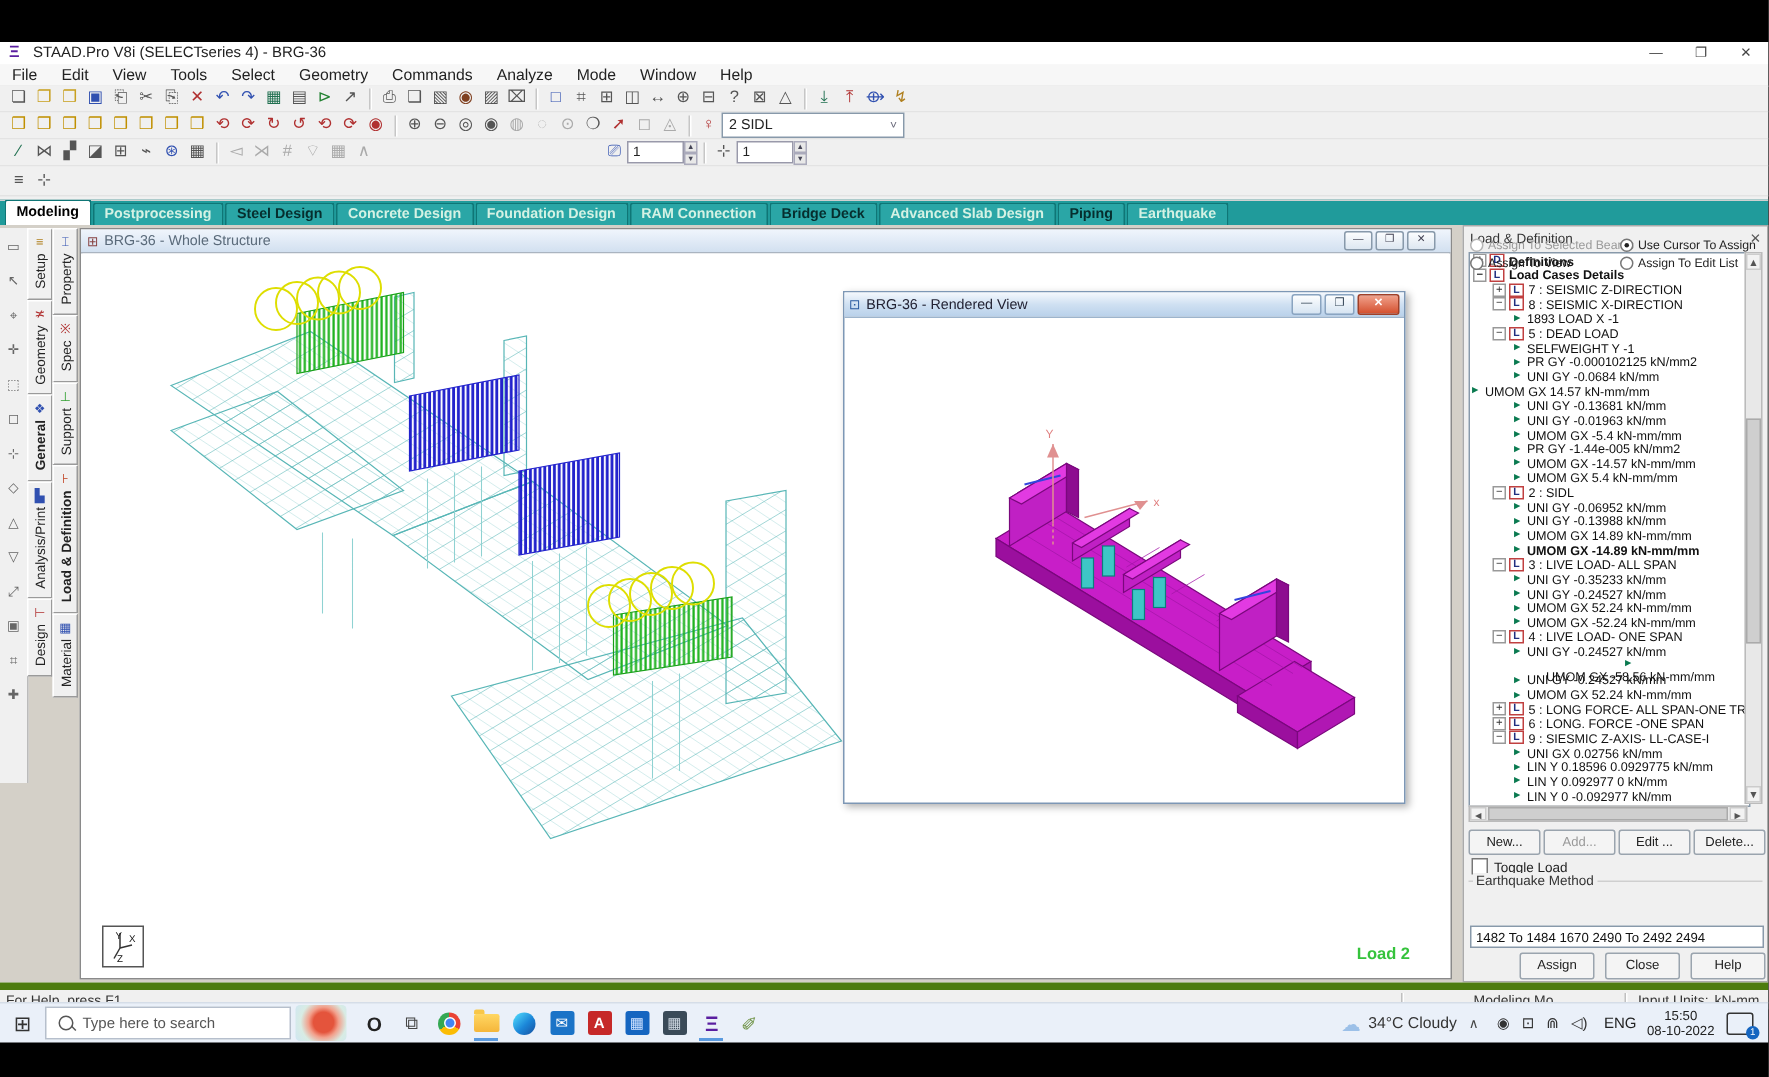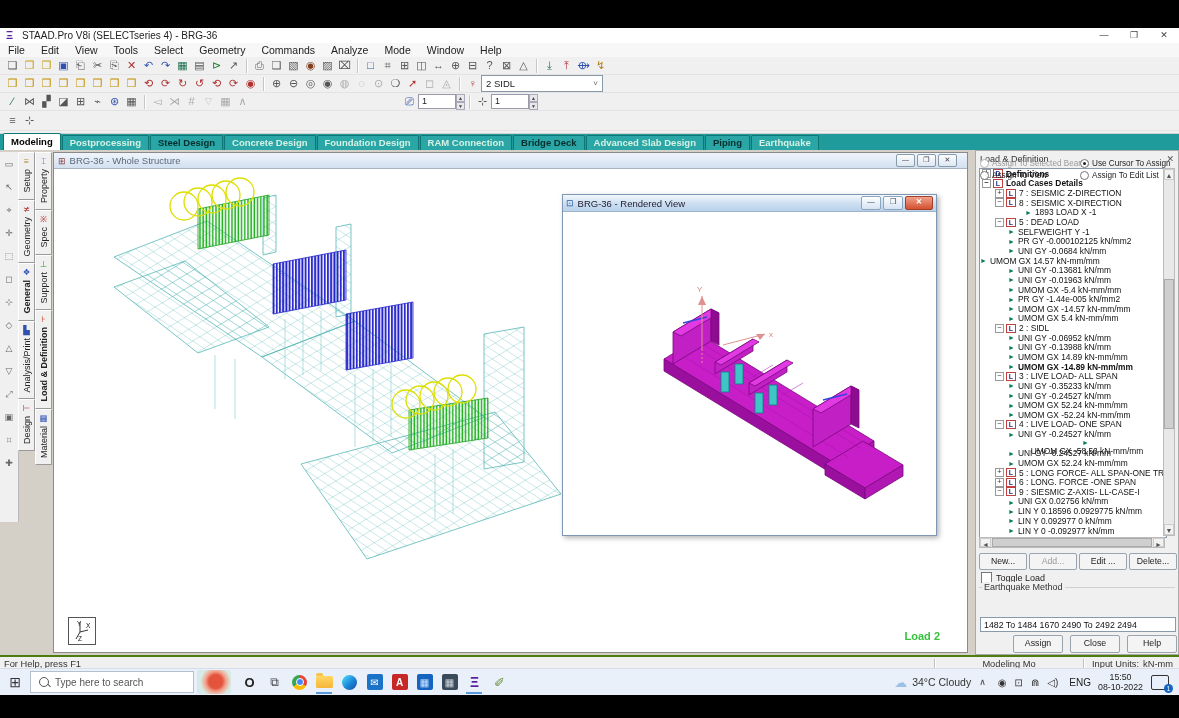--- a/index.html
+++ b/index.html
@@ -106,21 +106,21 @@
   .rdot{width:9px;height:9px;box-sizing:border-box;border:1px solid #777;border-radius:50%;background:#fff;margin-right:3px;flex:none;position:relative;}
   .rdot.on::after{content:"";position:absolute;left:2px;top:2px;width:3px;height:3px;border-radius:50%;background:#222;}
   .rdot.dis{border-color:#b5b5b5;}
   #rp-editlist{position:absolute;left:4px;top:466px;width:188px;height:13px;background:#fff;border:1px solid #8899aa;
     font-size:8.8px;color:#111;font-family:"Liberation Sans",sans-serif;padding:0 3px;}
   #rp-bottom{position:absolute;left:3px;top:484px;width:198px;display:flex;justify-content:flex-end;gap:7px;}
   .rbtn2{width:48px;height:16px;background:#f4f4f4;border:1px solid #9aa4ae;border-radius:2px;
     font-size:8.8px;line-height:15px;text-align:center;color:#222;}
   
   #statusbar{position:absolute;left:0;top:627px;width:1179px;height:13px;background:#f0f0f0;
-    display:flex;align-items:center;font-size:9.3px;color:#333;border-top:2px solid #4d7c0f;}
+    display:flex;align-items:center;font-size:9.3px;color:#333;border-top:5px solid #4d7c0f;}
   .sb-sep{width:1px;height:10px;background:#c0c0c0;box-shadow:1px 0 0 #fff;}
   
   #taskbar{position:absolute;left:0;top:668px;width:1179px;height:26px;background:#eaf0f9;
     display:flex;align-items:center;border-top:1px solid #d5dde8;}
   #start{width:30px;text-align:center;font-size:14px;color:#333;}
   #searchbox{width:162px;height:20px;background:#fff;border:1px solid #b6bfcc;display:flex;align-items:center;
     font-size:10px;color:#555;}
   .mag{width:8px;height:8px;border:1.4px solid #555;border-radius:50%;margin:0 6px 0 8px;position:relative;flex:none;}
   .mag::after{content:"";position:absolute;left:7px;top:7px;width:4px;height:1.4px;background:#555;transform:rotate(45deg);}
   #octopus{width:34px;height:24px;margin-left:3px;border-radius:3px;
@@ -518,21 +518,21 @@
             <div class="trow" style="padding-left: 15px;">
               <span class="texp">+</span>
               <span class="tbox">L</span>
               <span class="tlab">7 : SEISMIC Z-DIRECTION</span>
             </div>
             <div class="trow" style="padding-left: 15px;">
               <span class="texp">−</span>
               <span class="tbox">L</span>
               <span class="tlab">8 : SEISMIC X-DIRECTION</span>
             </div>
-            <div class="trow" style="padding-left: 45px;">
+            <div class="trow" style="padding-left: 28px;">
               <span class="tarr">►</span>
               <span class="tlab">1893 LOAD X -1</span>
             </div>
             <div class="trow" style="padding-left: 15px;">
               <span class="texp">−</span>
               <span class="tbox">L</span>
               <span class="tlab">5 : DEAD LOAD</span>
             </div>
             <div class="trow" style="padding-left: 28px;">
               <span class="tarr">►</span>
@@ -645,21 +645,21 @@
             <div class="trow" style="padding-left: 15px;">
               <span class="texp">+</span>
               <span class="tbox">L</span>
               <span class="tlab">6 : LONG. FORCE -ONE SPAN</span>
             </div>
             <div class="trow" style="padding-left: 15px;">
               <span class="texp">−</span>
               <span class="tbox">L</span>
               <span class="tlab">9 : SIESMIC Z-AXIS- LL-CASE-I</span>
             </div>
-            <div class="trow" style="padding-left: 28px; align-items: flex-end;">
+            <div class="trow" style="padding-left: 28px;">
               <span class="tarr">►</span>
               <span class="tlab">UNI GX 0.02756 kN/mm</span>
             </div>
             <div class="trow" style="padding-left: 28px;">
               <span class="tarr">►</span>
               <span class="tlab">LIN Y 0.18596 0.0929775 kN/mm</span>
             </div>
             <div class="trow" style="padding-left: 28px;">
               <span class="tarr">►</span>
               <span class="tlab">LIN Y 0.092977 0 kN/mm</span>

